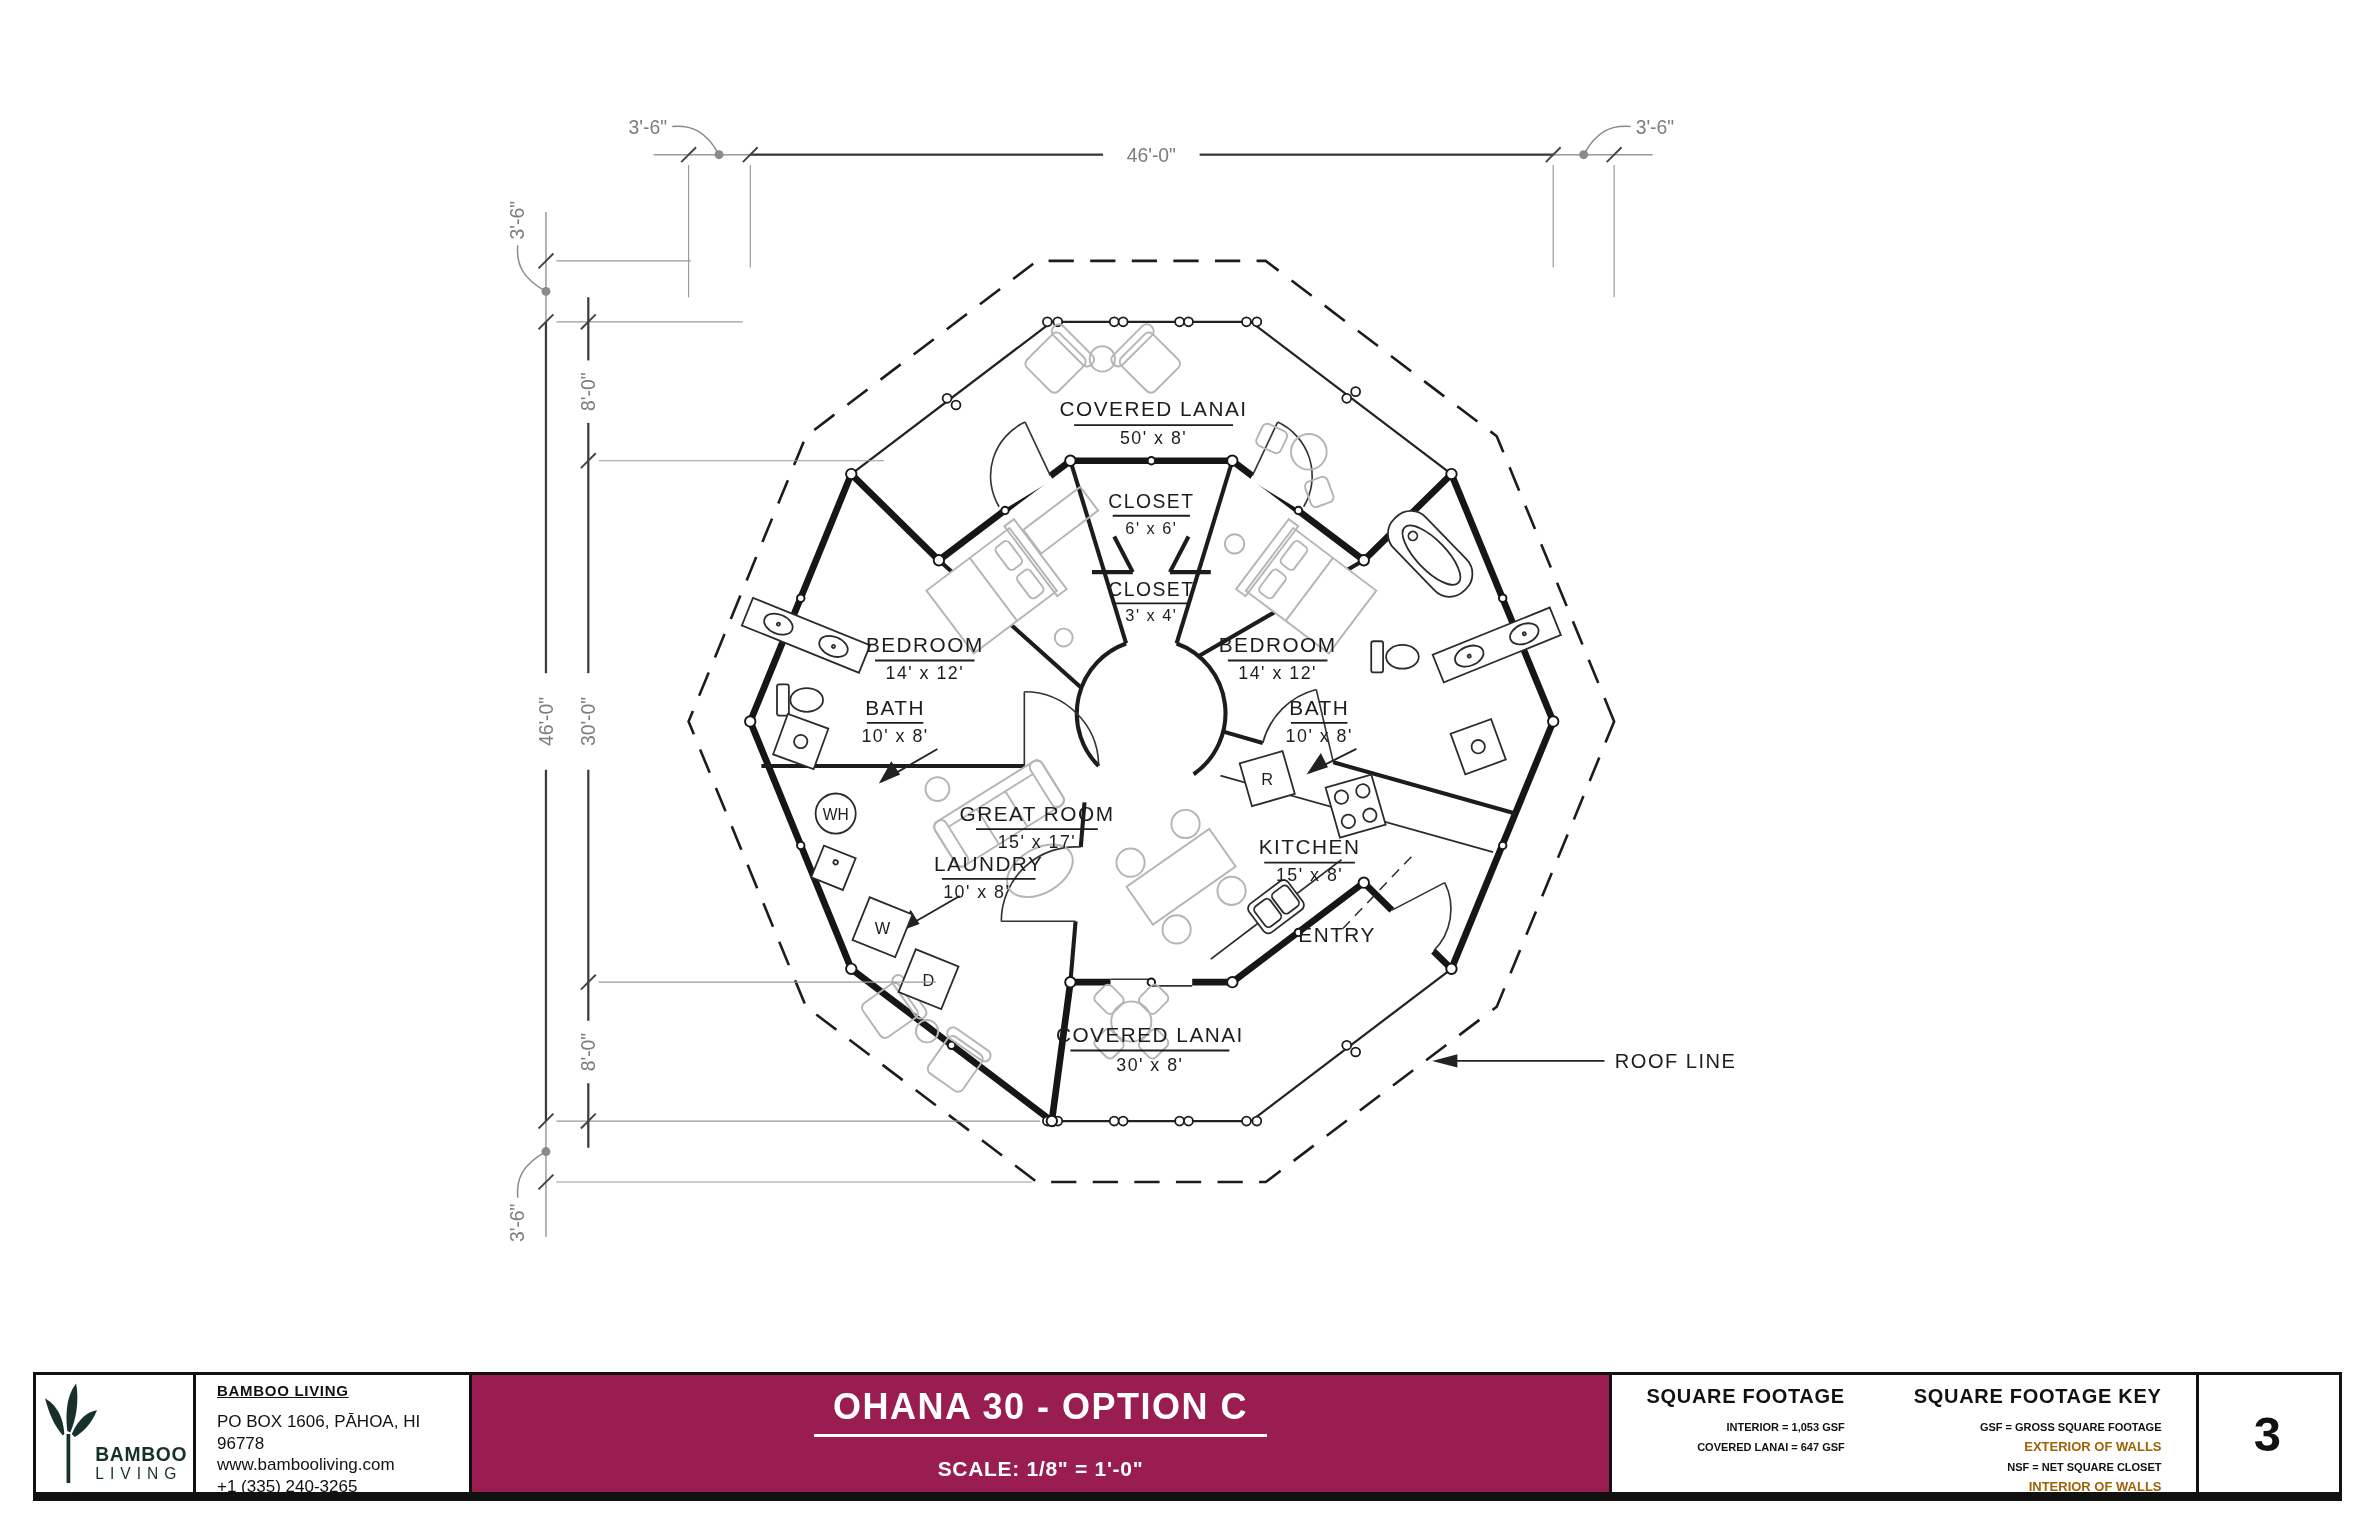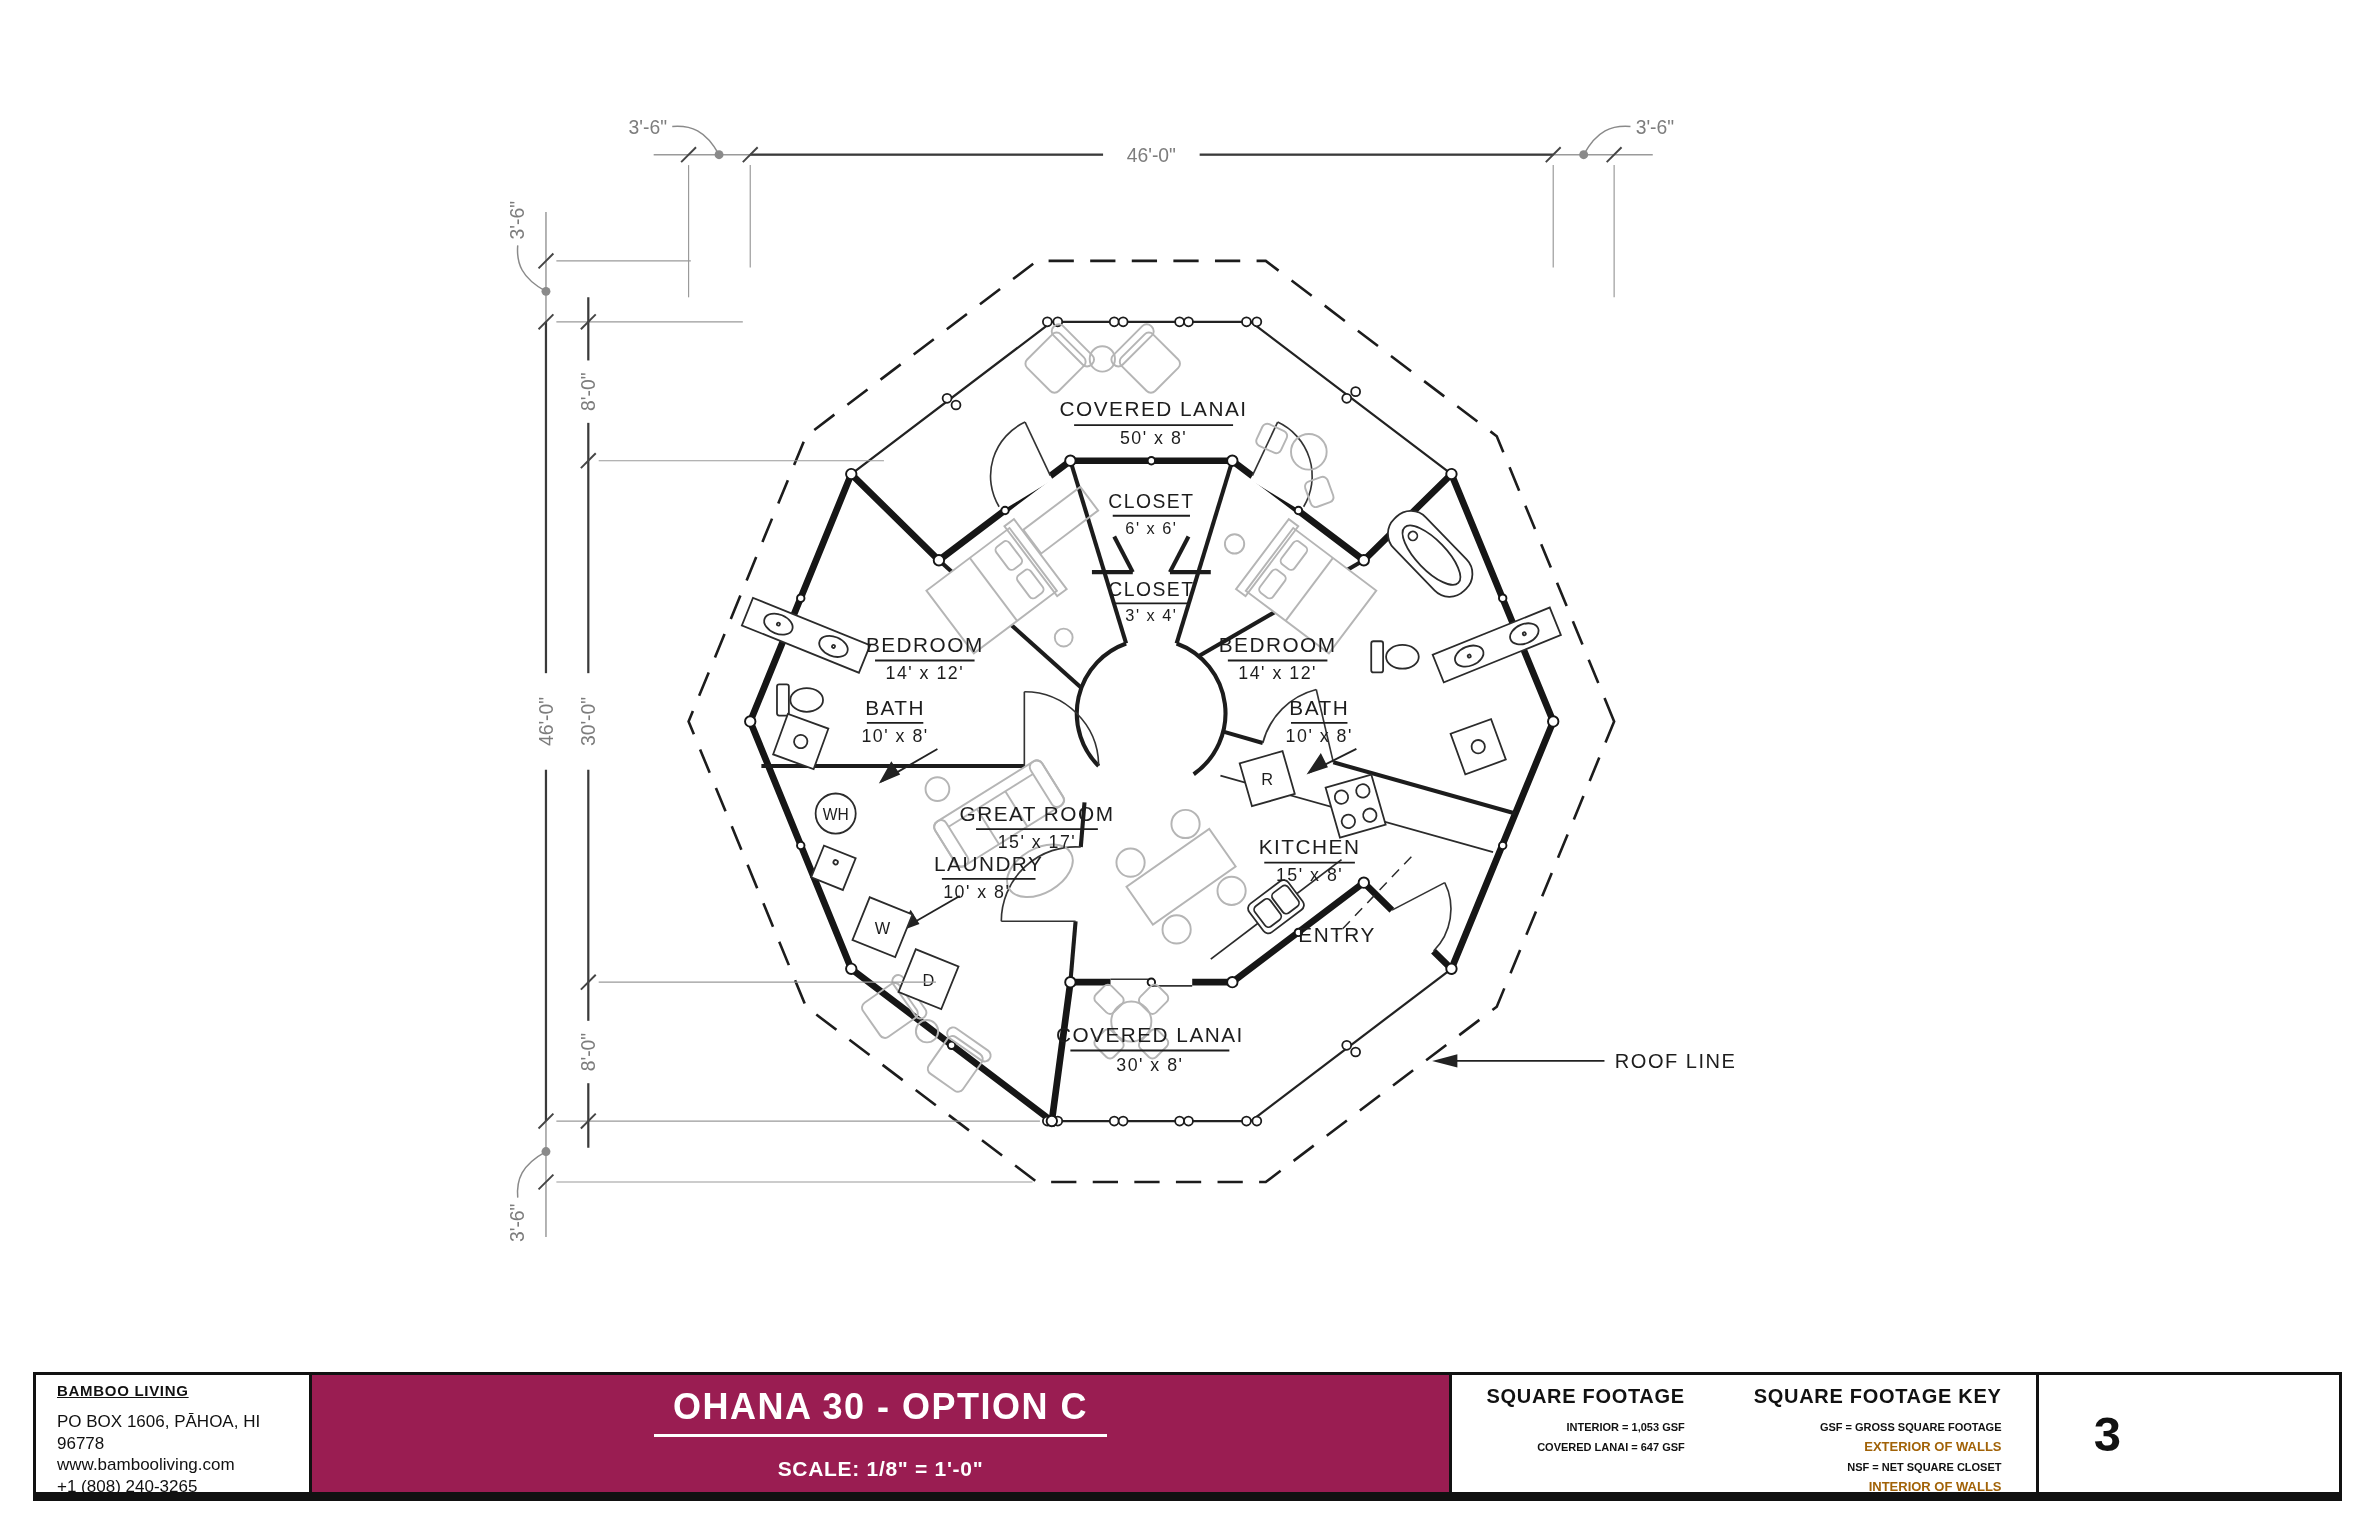--- a/index.html
+++ b/index.html
@@ -441,26 +441,40 @@
     <rect x="776" y="485" width="34" height="84" fill="#fff"></rect>
     <text x="801" y="527" font-size="26" text-anchor="middle" transform="rotate(-90 801 527)">8'-0"</text>
     <rect x="776" y="906" width="34" height="130" fill="#fff"></rect>
     <text x="801" y="971" font-size="26" text-anchor="middle" transform="rotate(-90 801 971)">30'-0"</text>
     <rect x="776" y="1374" width="34" height="84" fill="#fff"></rect>
     <text x="801" y="1416" font-size="26" text-anchor="middle" transform="rotate(-90 801 1416)">8'-0"</text>
   </g>
 </svg>
 
 <div class="tblock">
+  <div class="tb-cell tb-logo">
+    <div style="display:flex;align-items:flex-end;">
+      <svg width="58" height="104" viewBox="0 0 78 140">
+        <path d="M30 70 C 28 40 14 28 4 22 C 10 44 16 58 28 72 Z" fill="#17302b"></path>
+        <path d="M34 66 C 30 30 38 12 46 2 C 50 26 46 50 38 68 Z" fill="#17302b"></path>
+        <path d="M40 70 C 50 48 62 40 74 38 C 66 58 54 68 44 74 Z" fill="#17302b"></path>
+        <rect x="33" y="70" width="5" height="66" fill="#17302b"></rect>
+      </svg>
+      <div style="margin-left:-4.5px;padding-bottom:3px;">
+        <div class="logo-word">BAMBOO</div>
+        <div class="logo-word2">LIVING</div>
+      </div>
+    </div>
+  </div>
 
   <div class="tb-cell tb-co">
     <div class="co-name">BAMBOO LIVING</div>
     <div class="co-line">PO BOX 1606, PĀHOA, HI 96778</div>
     <div class="co-line">www.bambooliving.com</div>
-    <div class="co-line">+1 (808) 240-3265</div>
+    <div class="co-line">+1 (335) 240-3265</div>
   </div>
 
   <div class="tb-cell tb-title">
     <div class="big-title">OHANA 30 - OPTION C</div>
     <div class="scale-line">SCALE: 1/8" = 1'-0"</div>
   </div>
 
   <div class="tb-cell tb-sf">
     <div class="sf-col">
       <div class="sf-head">SQUARE FOOTAGE</div>

